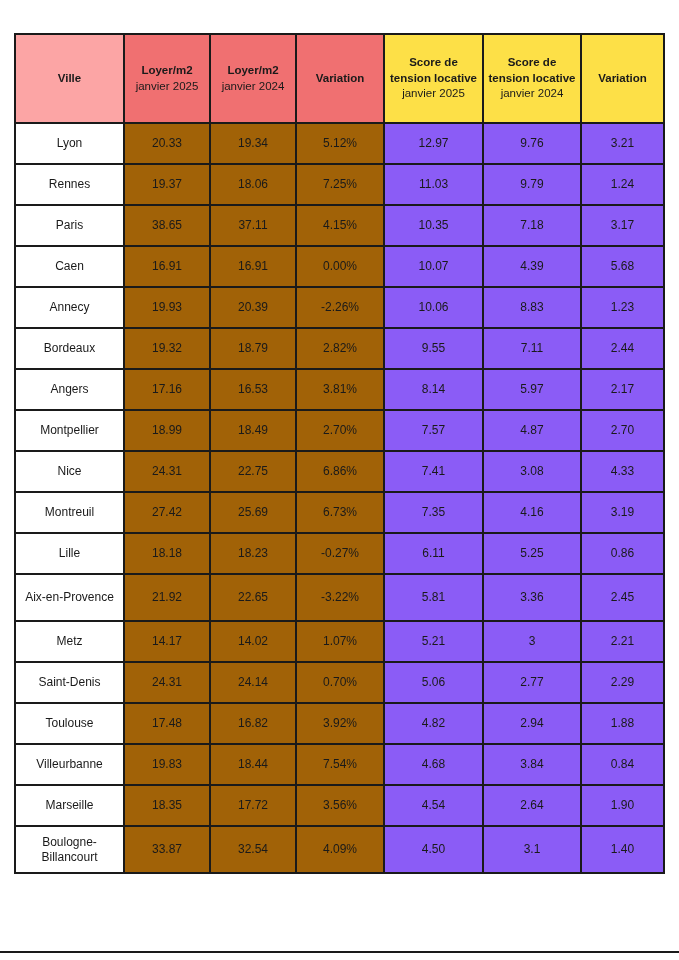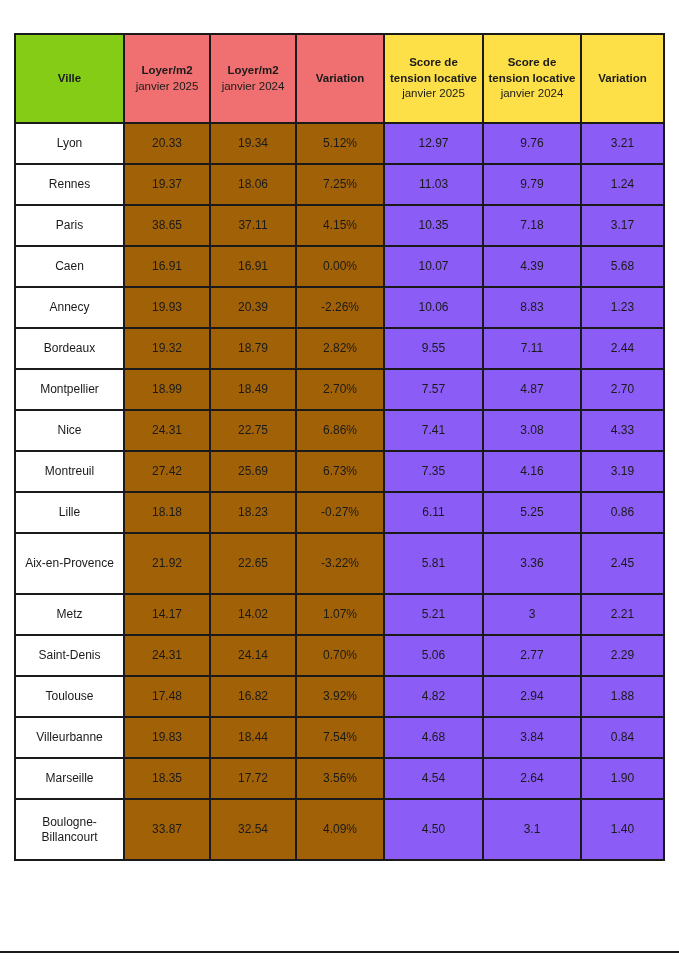--- a/index.html
+++ b/index.html
@@ -47,33 +47,33 @@
   col.c-score24   { width: 98px; }
   col.c-scorevar  { width: 83px; }
 
   
   thead tr { height: 89px; }
   th {
     font-size: 11.5px;
     font-weight: bold;
     line-height: 1.35;
   }
-  th.h-ville  { background: #84cc16; }
+  th.h-ville  { background: #fca5a5; }
   th.h-red    { background: #f07071; }
   th.h-green  { background: #fde047; }
   th .sub {
     display: block;
     font-weight: normal;
     font-size: 11.5px;
   }
   th .main { display: block; }
 
   
   tbody tr { height: 41px; }
-  tbody tr.tall { height: 61px; }
+  tbody tr.tall { height: 47px; }
   td {
     font-size: 12px;
     font-weight: normal;
     line-height: 1.25;
   }
   td.city   { background: #ffffff; }
   td.red    { background: #a16207; }
   td.green  { background: #8b5cf6; }
 
   #bottom-rule {
@@ -179,20 +179,29 @@
           <tr>
             <td class="city">Bordeaux</td>
             <td class="red">19.32</td>
             <td class="red">18.79</td>
             <td class="red">2.82%</td>
             <td class="green">9.55</td>
             <td class="green">7.11</td>
             <td class="green">2.44</td>
           </tr>
           <tr>
+            <td class="city">Angers</td>
+            <td class="red">17.16</td>
+            <td class="red">16.53</td>
+            <td class="red">3.81%</td>
+            <td class="green">8.14</td>
+            <td class="green">5.97</td>
+            <td class="green">2.17</td>
+          </tr>
+          <tr>
             <td class="city">Montpellier</td>
             <td class="red">18.99</td>
             <td class="red">18.49</td>
             <td class="red">2.70%</td>
             <td class="green">7.57</td>
             <td class="green">4.87</td>
             <td class="green">2.70</td>
           </tr>
           <tr>
             <td class="city">Nice</td>

